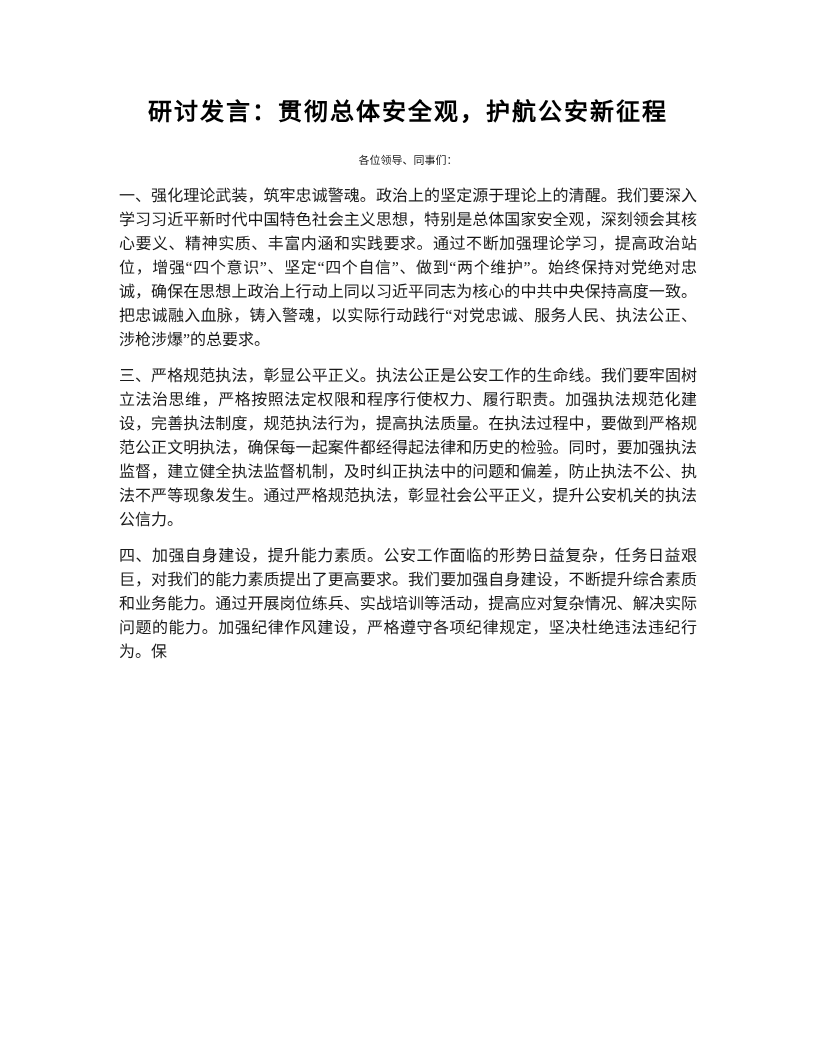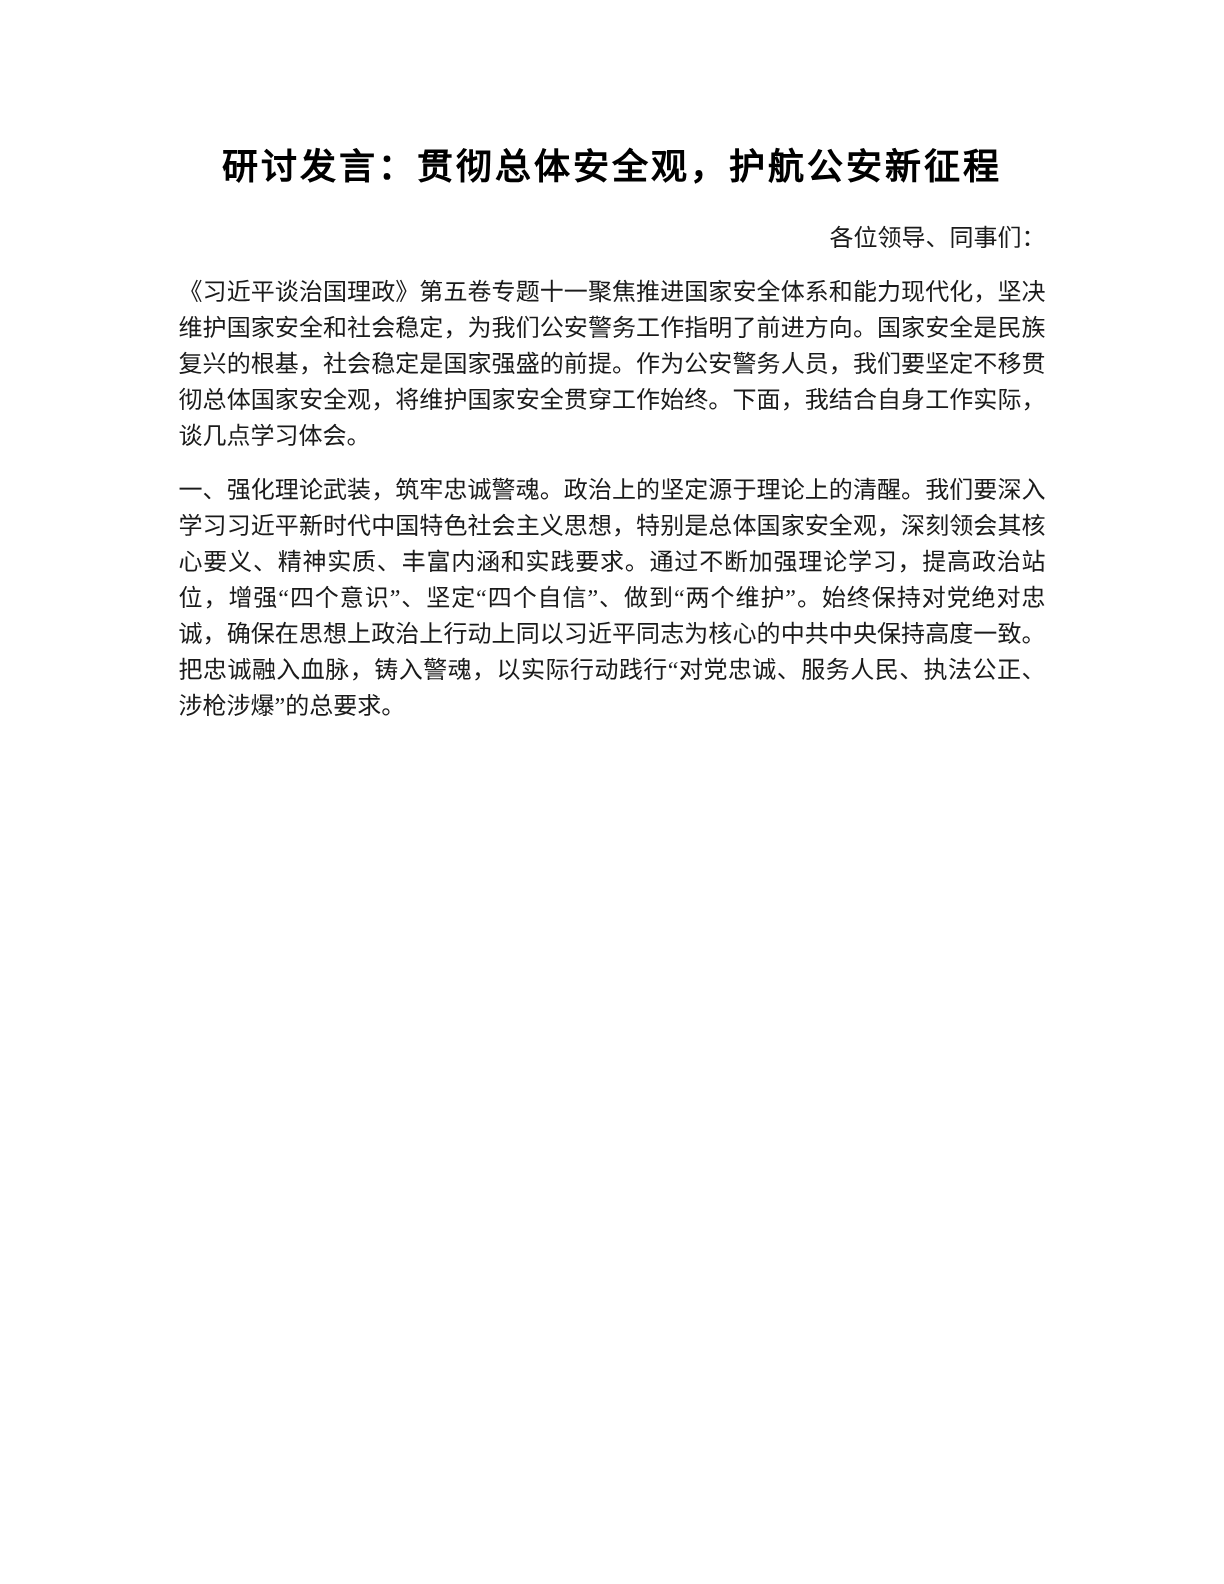--- a/index.html
+++ b/index.html
@@ -22,41 +22,42 @@
   .doc-title {
     font-size: 24px;
     line-height: 30px;
     font-weight: bold;
     text-align: center;
     letter-spacing: 2px;
     margin: 0 0 21px 0;
     color: #000000;
   }
   .doc-greeting {
-    font-size: 16px;
+    font-size: 11px;
     line-height: 24px;
     margin: 0 0 12px 0;
-    text-align: right;
+    text-align: center;
   }
   .doc-paragraph {
     font-size: 16px;
     line-height: 24px;
     margin: 0 0 12px 0;
     text-align: justify;
     text-justify: inter-ideograph;
     word-break: break-all;
   }
 </style>
 </head>
 <body>
 
 <div class="page">
   <h1 class="doc-title">研讨发言：贯彻总体安全观，护航公安新征程</h1>
 
   <p class="doc-greeting">各位领导、同事们：</p>
 
-  <p class="doc-paragraph">《习近平谈治国理政》第五卷专题十一聚焦推进国家安全体系和能力现代化，坚决维护国家安全和社会稳定，为我们公安警务工作指明了前进方向。国家安全是民族复兴的根基，社会稳定是国家强盛的前提。作为公安警务人员，我们要坚定不移贯彻总体国家安全观，将维护国家安全贯穿工作始终。下面，我结合自身工作实际，谈几点学习体会。</p>
 
   <p class="doc-paragraph">一、强化理论武装，筑牢忠诚警魂。政治上的坚定源于理论上的清醒。我们要深入学习习近平新时代中国特色社会主义思想，特别是总体国家安全观，深刻领会其核心要义、精神实质、丰富内涵和实践要求。通过不断加强理论学习，提高政治站位，增强“四个意识”、坚定“四个自信”、做到“两个维护”。始终保持对党绝对忠诚，确保在思想上政治上行动上同以习近平同志为核心的中共中央保持高度一致。把忠诚融入血脉，铸入警魂，以实际行动践行“对党忠诚、服务人民、执法公正、涉枪涉爆”的总要求。</p>
 
 
+  <p class="doc-paragraph">三、严格规范执法，彰显公平正义。执法公正是公安工作的生命线。我们要牢固树立法治思维，严格按照法定权限和程序行使权力、履行职责。加强执法规范化建设，完善执法制度，规范执法行为，提高执法质量。在执法过程中，要做到严格规范公正文明执法，确保每一起案件都经得起法律和历史的检验。同时，要加强执法监督，建立健全执法监督机制，及时纠正执法中的问题和偏差，防止执法不公、执法不严等现象发生。通过严格规范执法，彰显社会公平正义，提升公安机关的执法公信力。</p>
 
+  <p class="doc-paragraph">四、加强自身建设，提升能力素质。公安工作面临的形势日益复杂，任务日益艰巨，对我们的能力素质提出了更高要求。我们要加强自身建设，不断提升综合素质和业务能力。通过开展岗位练兵、实战培训等活动，提高应对复杂情况、解决实际问题的能力。加强纪律作风建设，严格遵守各项纪律规定，坚决杜绝违法违纪行为。保</p>
 </div>
 
 </body></html>

